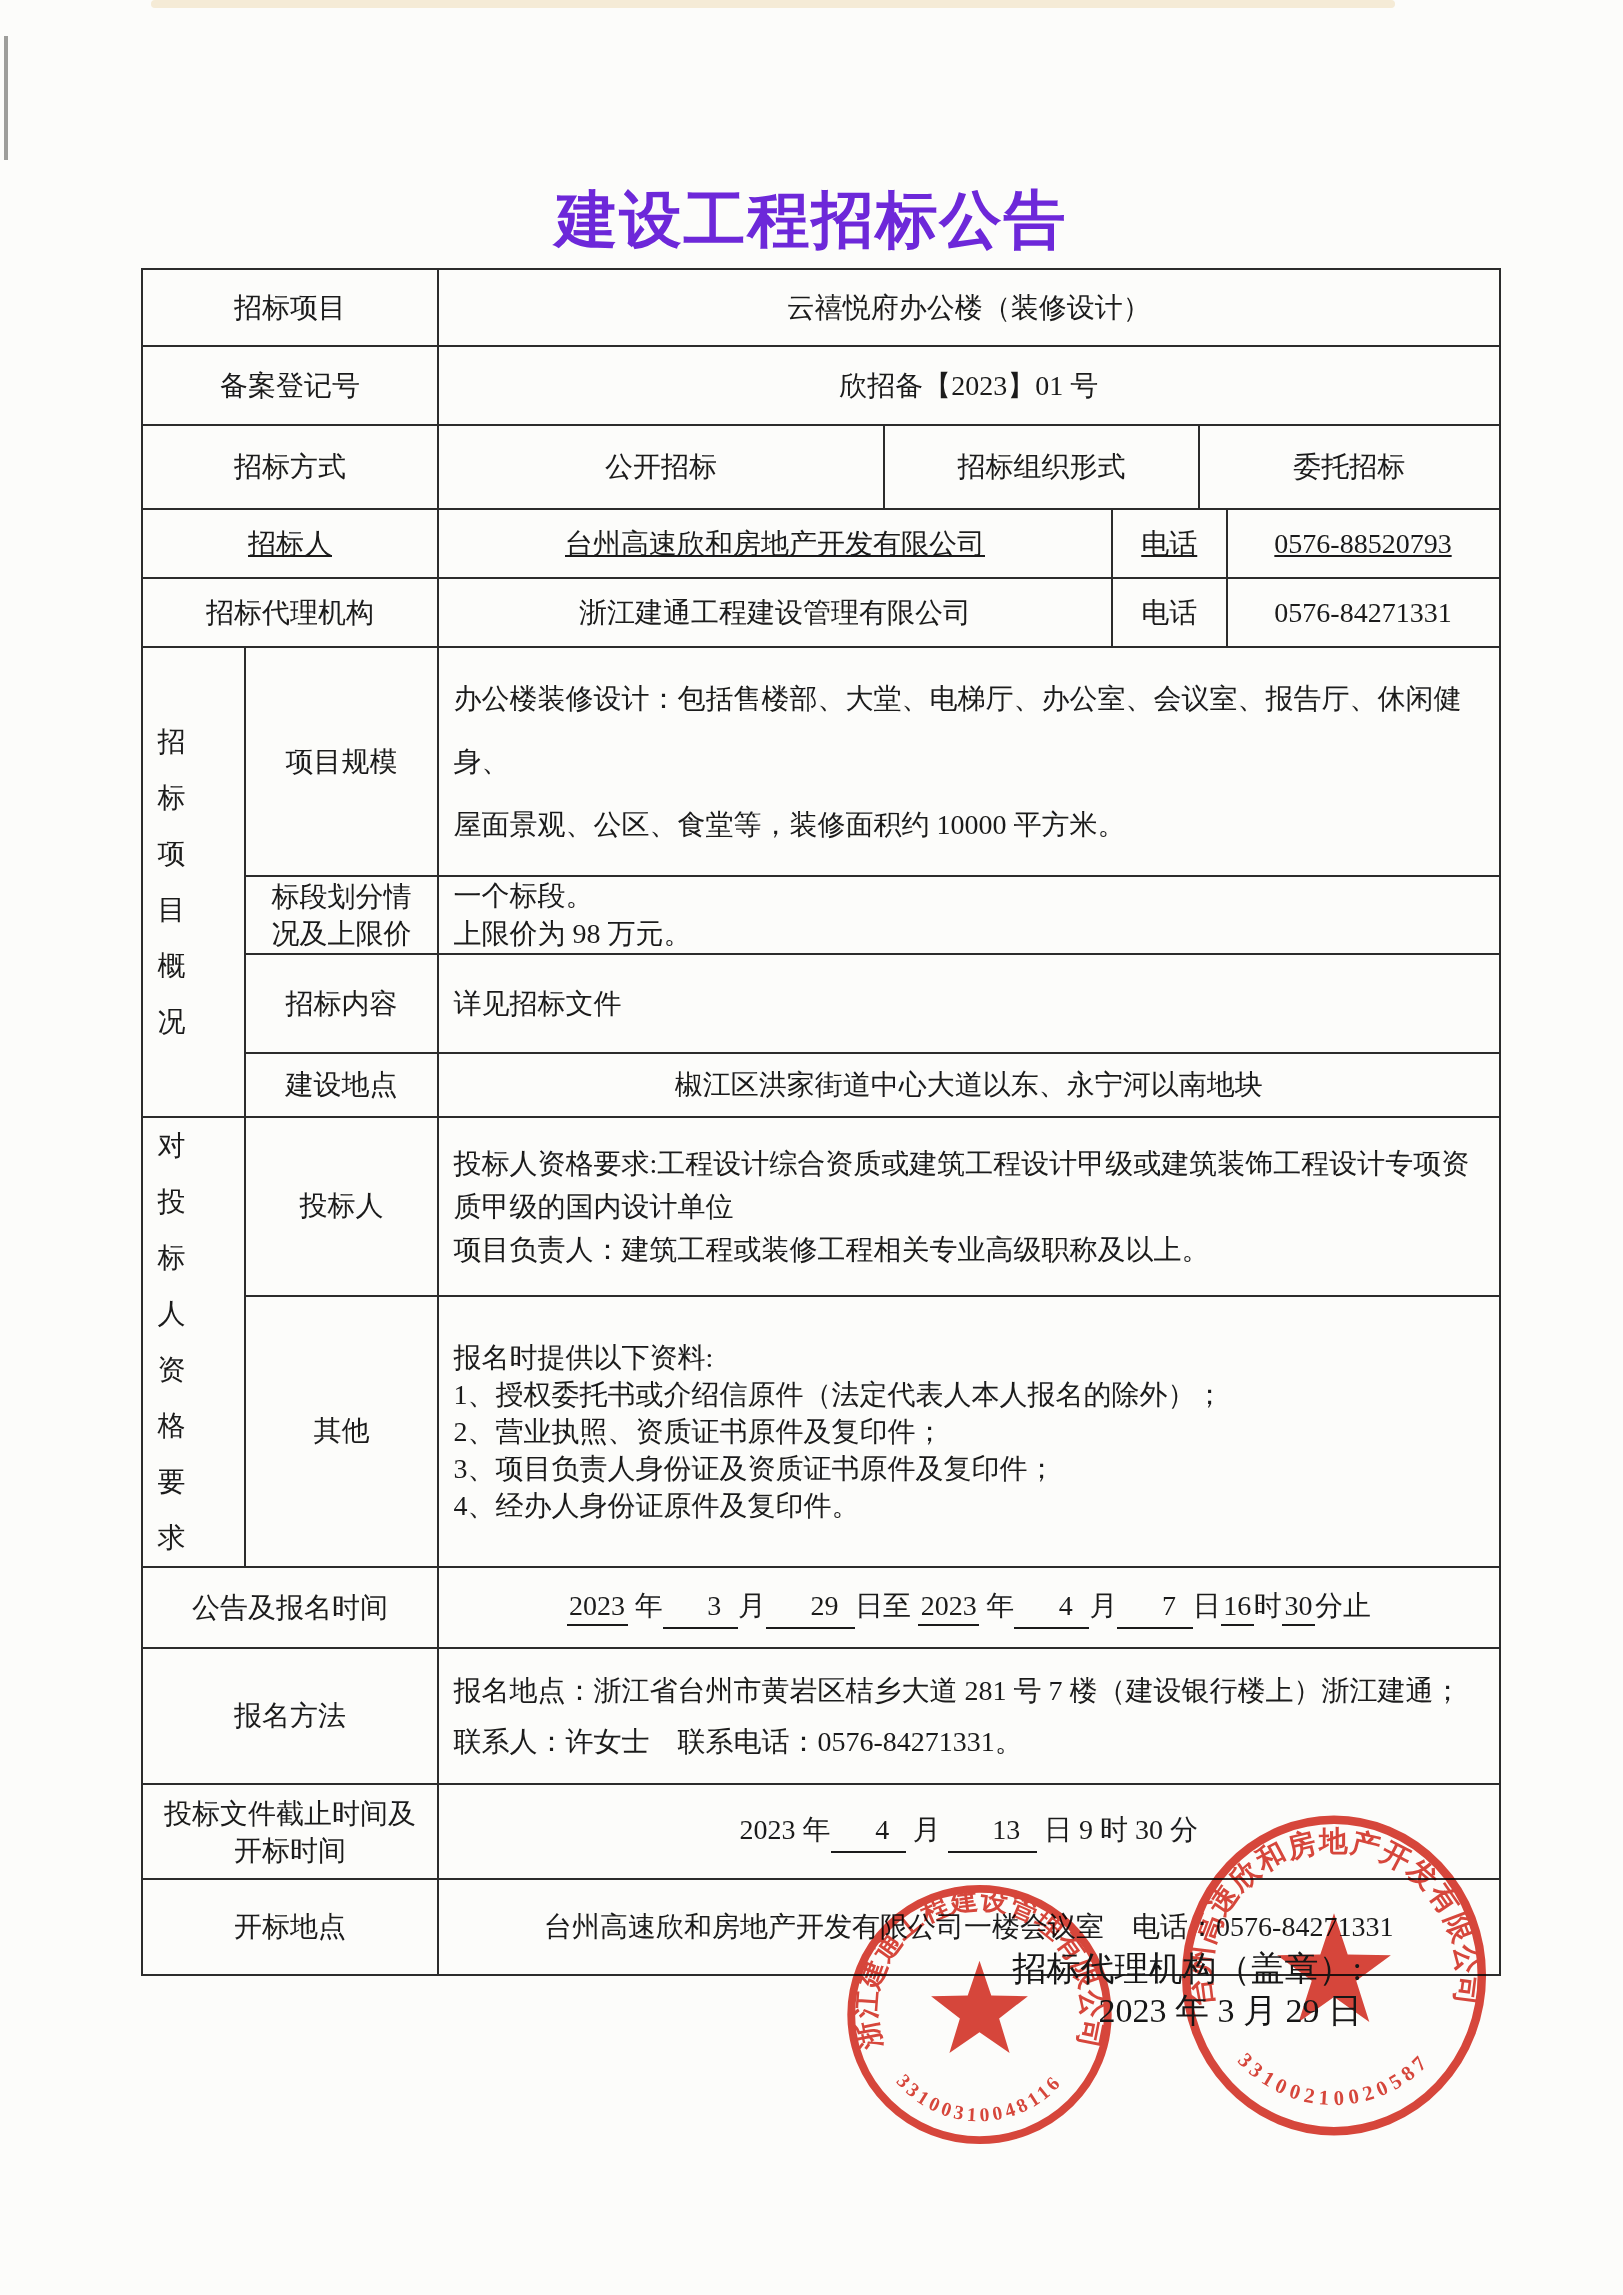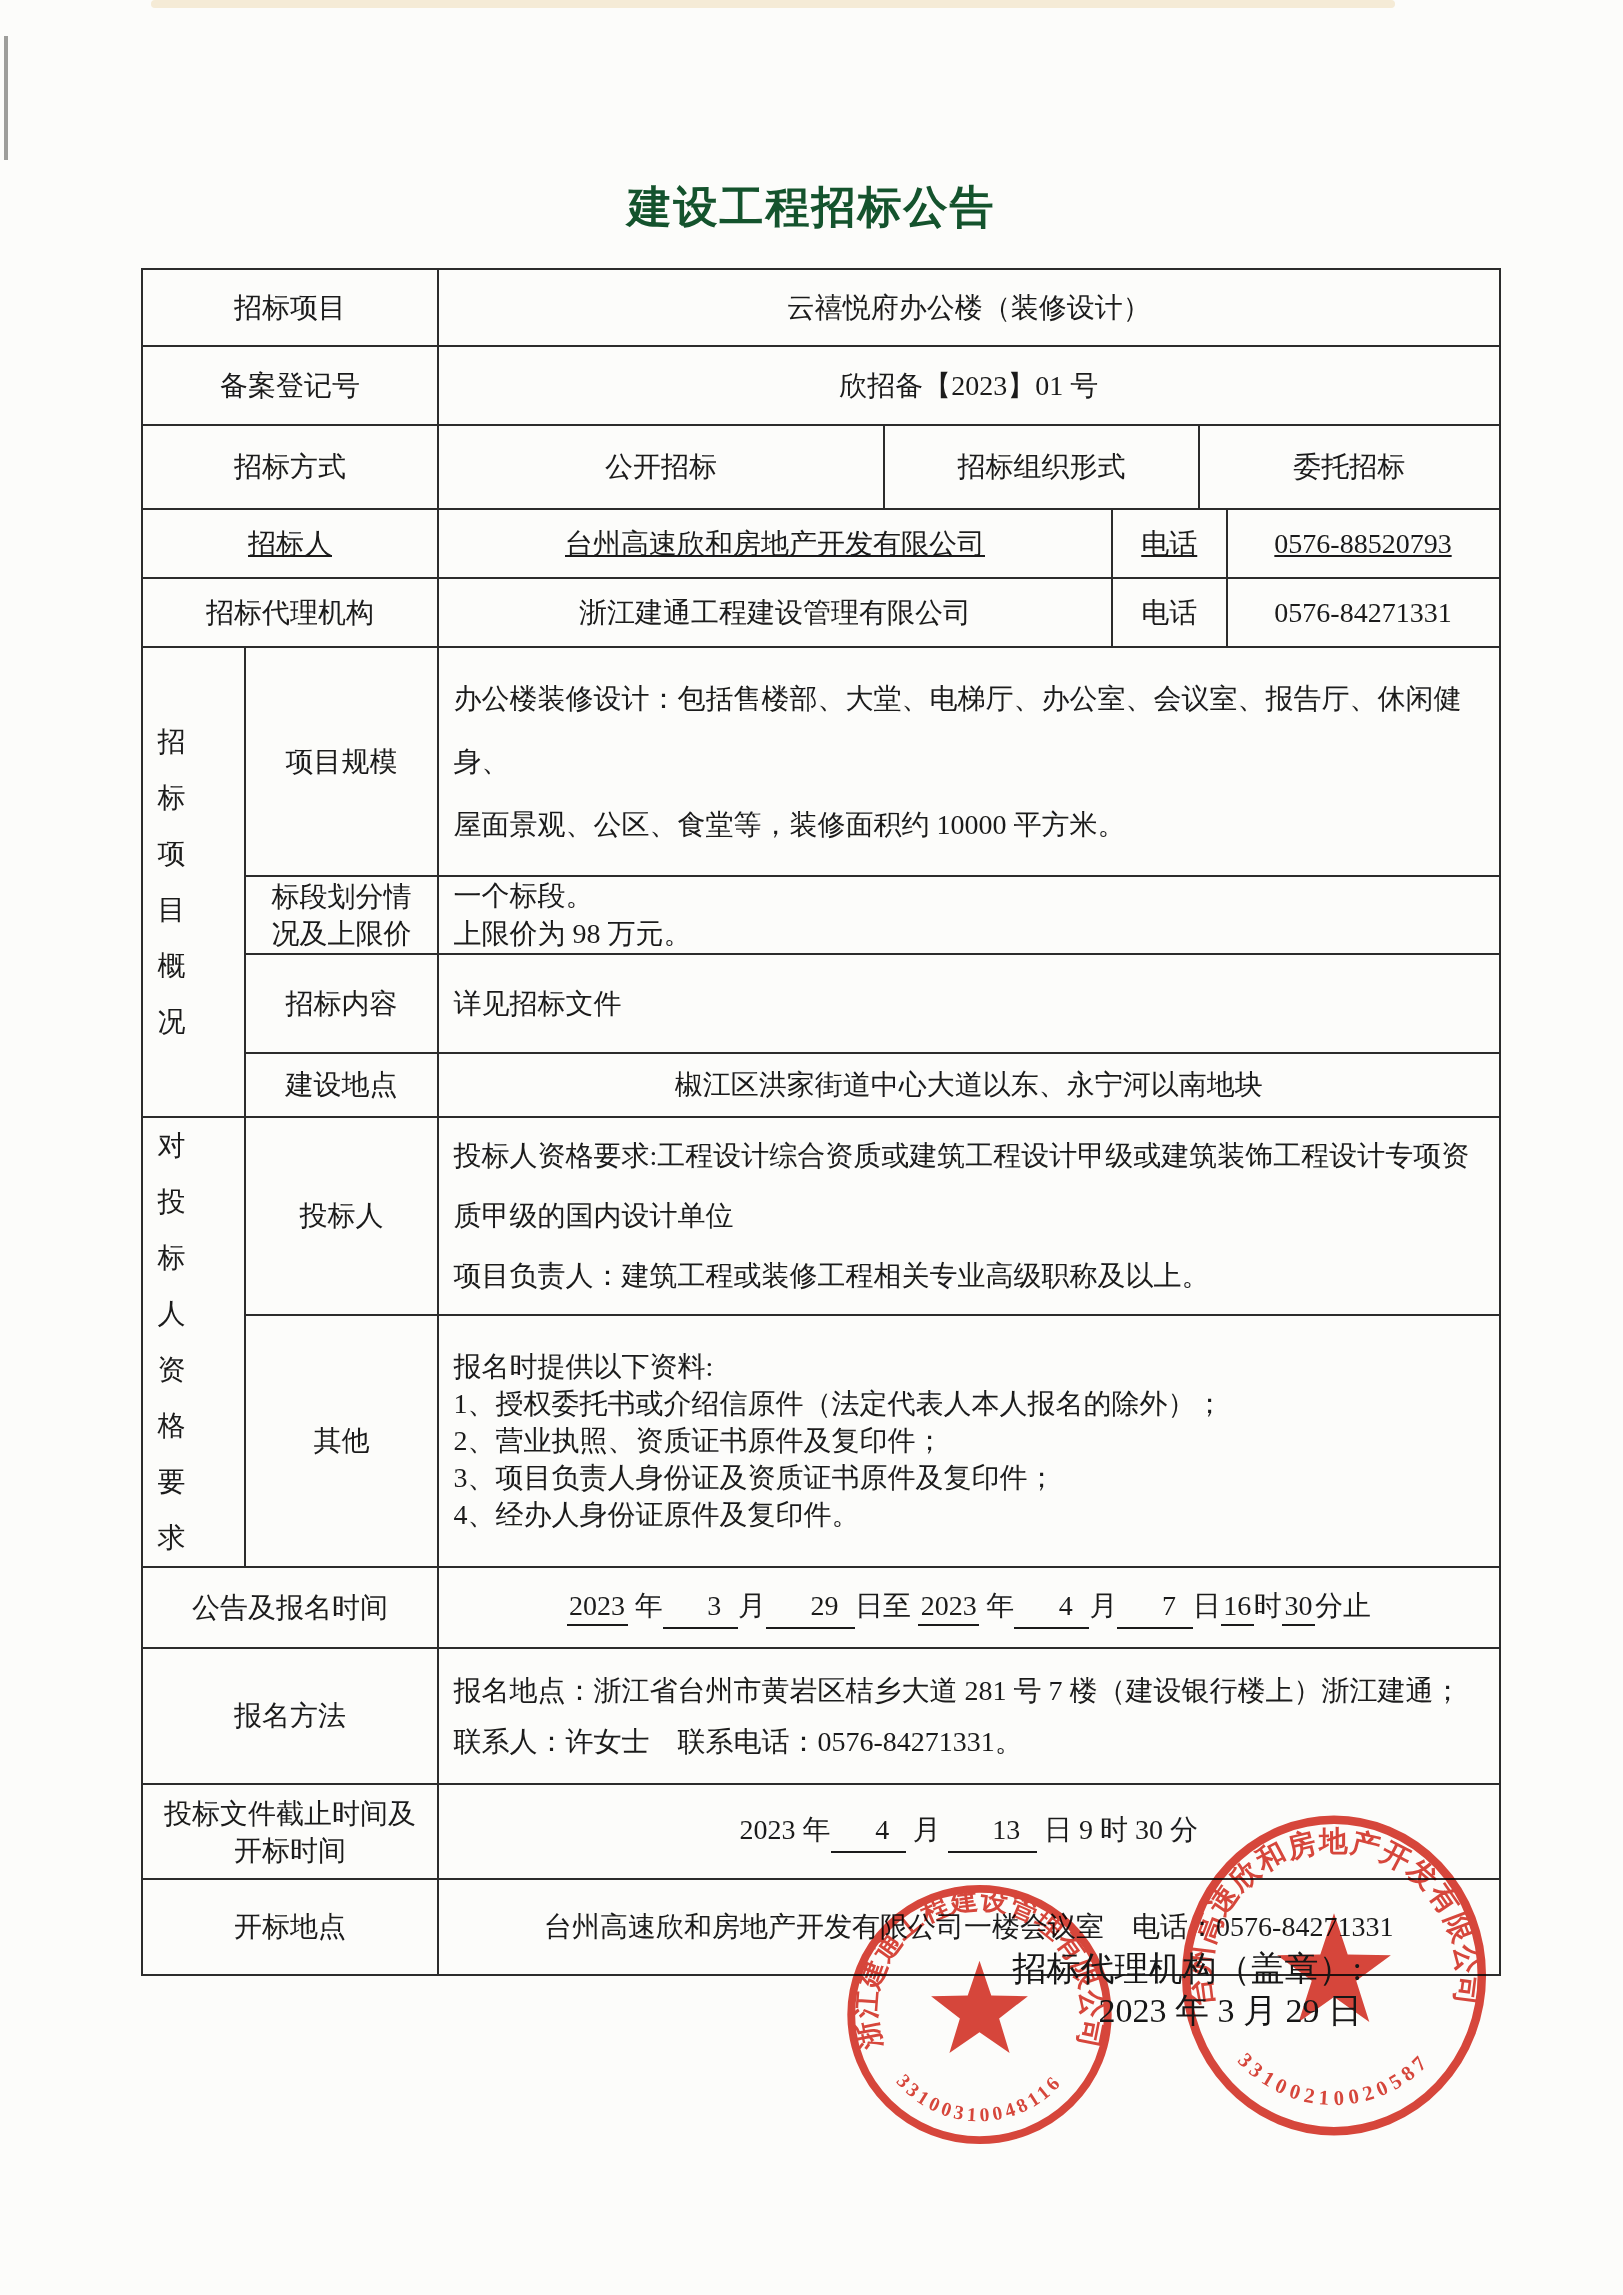--- a/index.html
+++ b/index.html
@@ -19,23 +19,23 @@
   .artifact-left {
     position: absolute; top: 36px; left: 3.9px; width: 3.9px; height: 124px;
     background: #6b6b68; opacity: .65;
   }
   
   h1.doc-title {
     position: absolute; top: 178px; left: 0; width: 100%;
     text-align: center;
     font-family: "Liberation Sans", "DejaVu Sans", sans-serif;
     font-weight: 900;
-    font-size: 44px;
+    font-size: 62px;
     letter-spacing: 2px;
-    color: #14532d;
+    color: #6d28d9;
   }
   
   table.tender {
     position: absolute; left: 141px; top: 268px; width: 1358px;
     border-collapse: collapse; table-layout: fixed;
     font-size: 28px; color: #1b1b1b;
   }
   table.tender td {
     border: 2.6px solid #2c2c2c;
     vertical-align: middle;
@@ -50,21 +50,21 @@
   td.ctr { text-align: center; padding: 0 3.9px; }
   td.lft { text-align: left; }
   .preline { white-space: pre-line; }
   td.vlabel {
     text-align: left; letter-spacing: .5em; line-height: 56px;
     padding: 0; white-space: pre-line;
   }
   td.cell-scale    { line-height: 63px; }
   td.cell-sections { line-height: 38px; }
   td.cell-content  { padding-left: 60px; }
-  td.cell-bidder   { line-height: 60px; margin-top: 21px; }
+  td.cell-bidder   { line-height: 43px; margin-top: 21px; }
   td.cell-other    { line-height: 37px; }
   td.cell-apply    { line-height: 51px; }
   td.lab2 { line-height: 37px; }
   span.u {
     display: inline-block;
     border-bottom: 2.6px solid #1b1b1b;
     padding: 0 2.6px 2px 2.6px;
   }
   
   .stamp {

